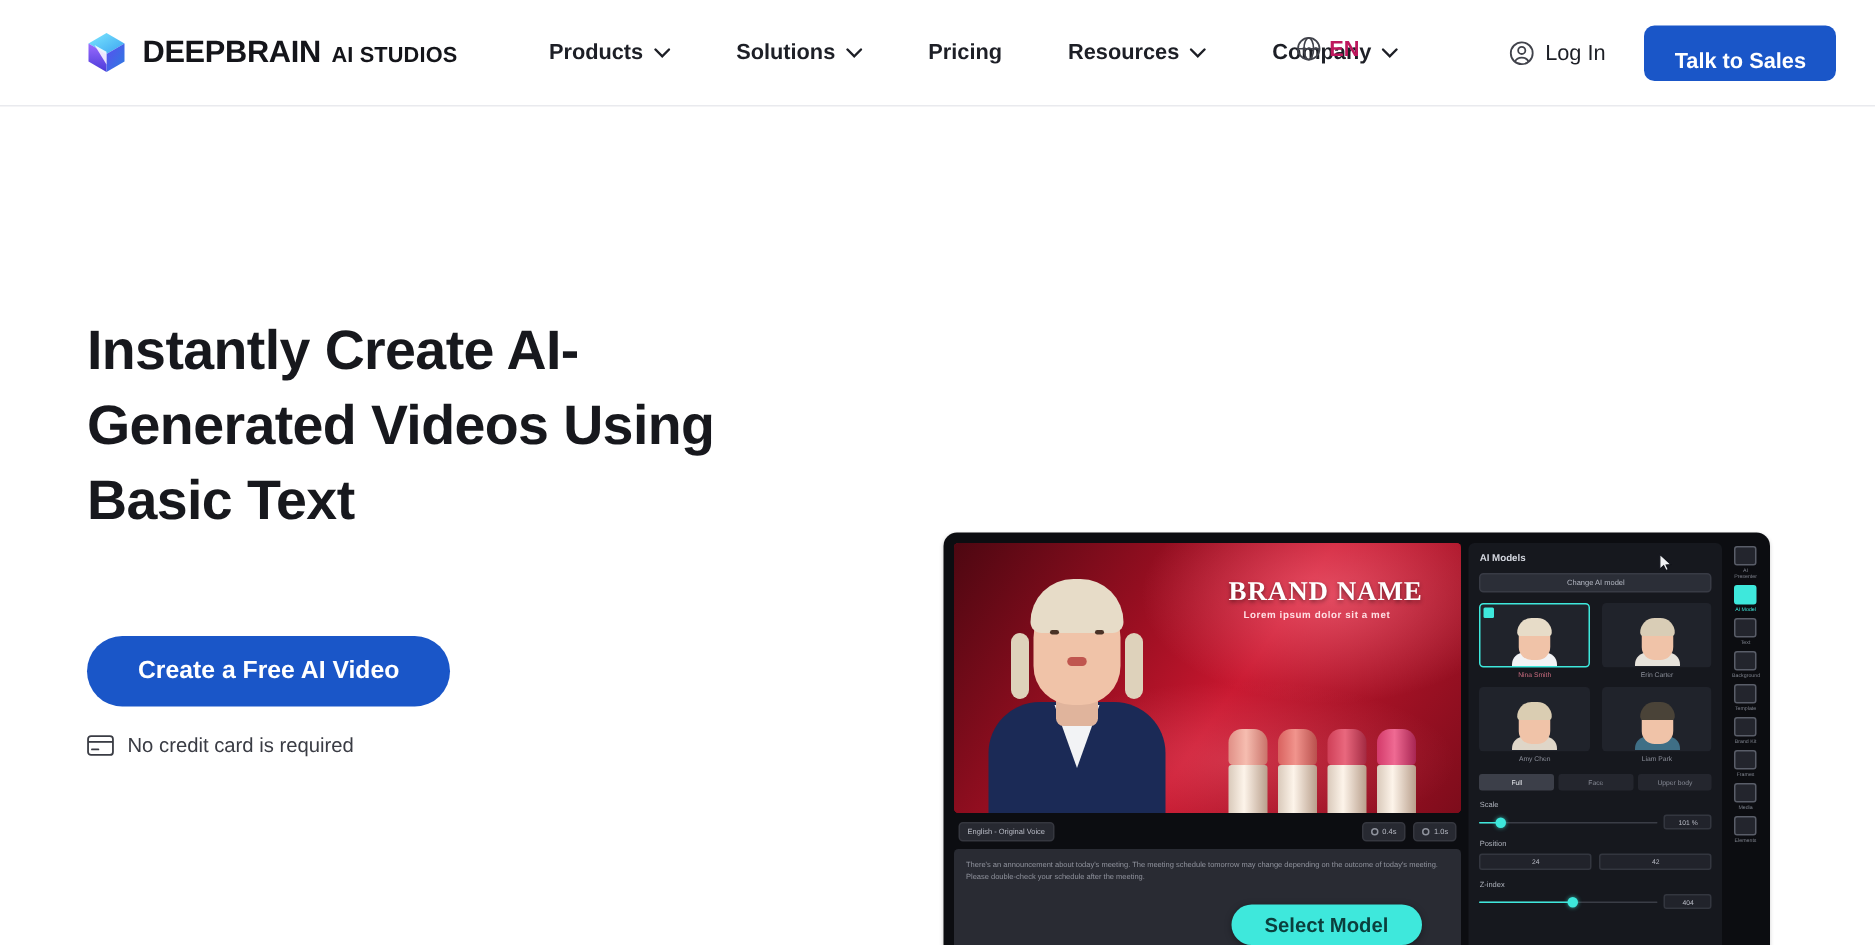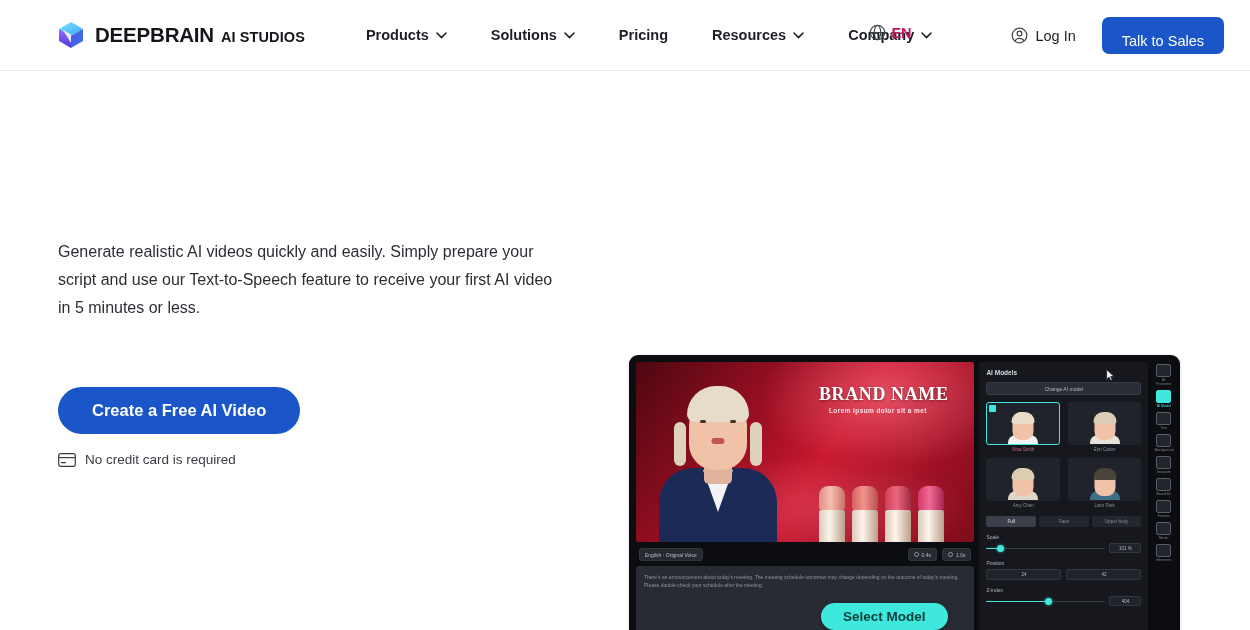--- a/index.html
+++ b/index.html
@@ -50,21 +50,21 @@
     font-size:14.5px; color:#be185d; font-weight:700; cursor:pointer;justify-content:space-between;
   }
   .globe { width:17px; height:17px; display:block; }
   .login {
     display:flex; align-items:center; gap:7px;
     font-size:14.5px; color:#1d1f26; font-weight:500;
     margin-right:26px; cursor:pointer;
   }
   .user-ic { width:17px; height:17px; display:block; }
   .btn-sales {
-    background:#1a56c8; color:#fff; font-size:14.5px; font-weight:normal;
+    background:#1a56c8; color:#fff; font-size:14.5px; font-weight:bold;
     border:none; border-radius:7px; padding:16px 20px; height:37px;
     cursor:pointer; white-space:nowrap;
   }
 
   
   .hero { display:flex; padding:0 58px; }
   .hero-left { width:553px; padding-top:138px; }
   .hero-h1 {
     font-size:37px; line-height:50px; font-weight:bold;
     letter-spacing:-0.4px; color:#17181d; max-width:470px;
@@ -335,21 +335,21 @@
       <span>Log In</span>
     </div>
 
     <button class="btn-sales">Talk to Sales</button>
   </div>
 </div>
 
 <div class="hero">
 
   <div class="hero-left">
-    <p class="hero-p">Generate realistic AI videos quickly and easily. Simply prepare your script and use our Text-to-Speech feature to receive your first AI video in 5 minutes or less.</p>
+    <h1 class="hero-h1">Instantly Create AI-Generated Videos Using Basic Text</h1>
     <button class="btn-cta">Create a Free AI Video</button>
     <div class="nocard">
       <svg class="card-ic" viewBox="0 0 18 14">
         <rect x="0.7" y="0.7" width="16.6" height="12.6" rx="2" fill="none" stroke="#3a3c44" stroke-width="1.2"></rect>
         <path d="M0.7 4.6 H17.3" stroke="#3a3c44" stroke-width="1.2"></path>
         <path d="M3.3 9.6 H7.6" stroke="#3a3c44" stroke-width="1.2" stroke-linecap="round"></path>
       </svg>
       <span>No credit card is required</span>
     </div>
   </div>

